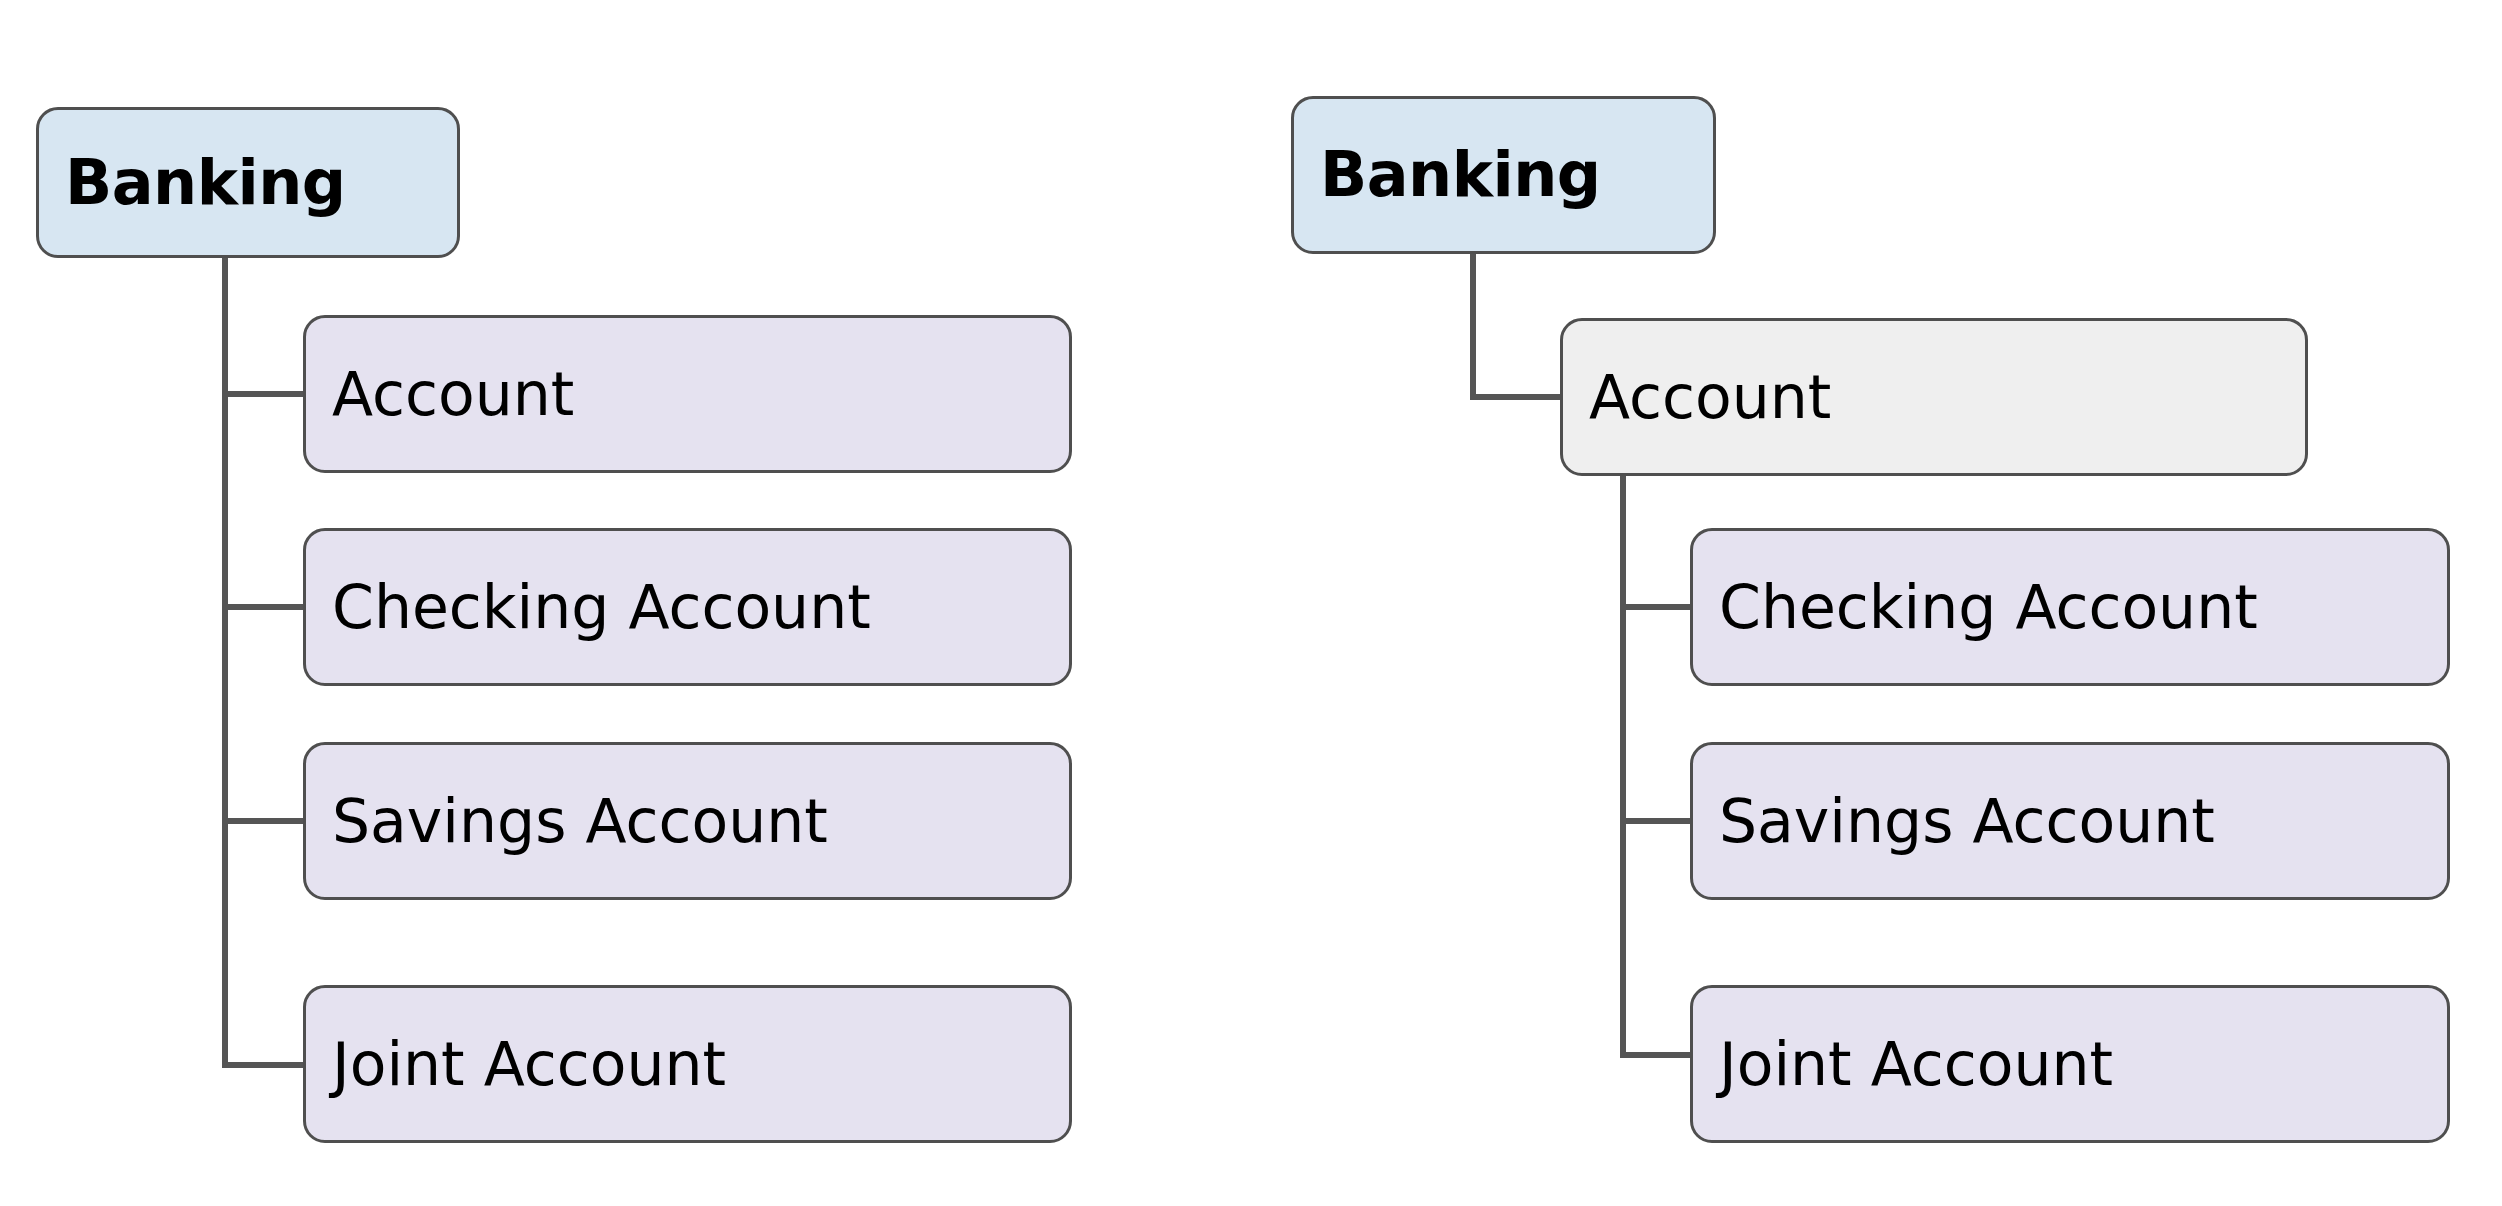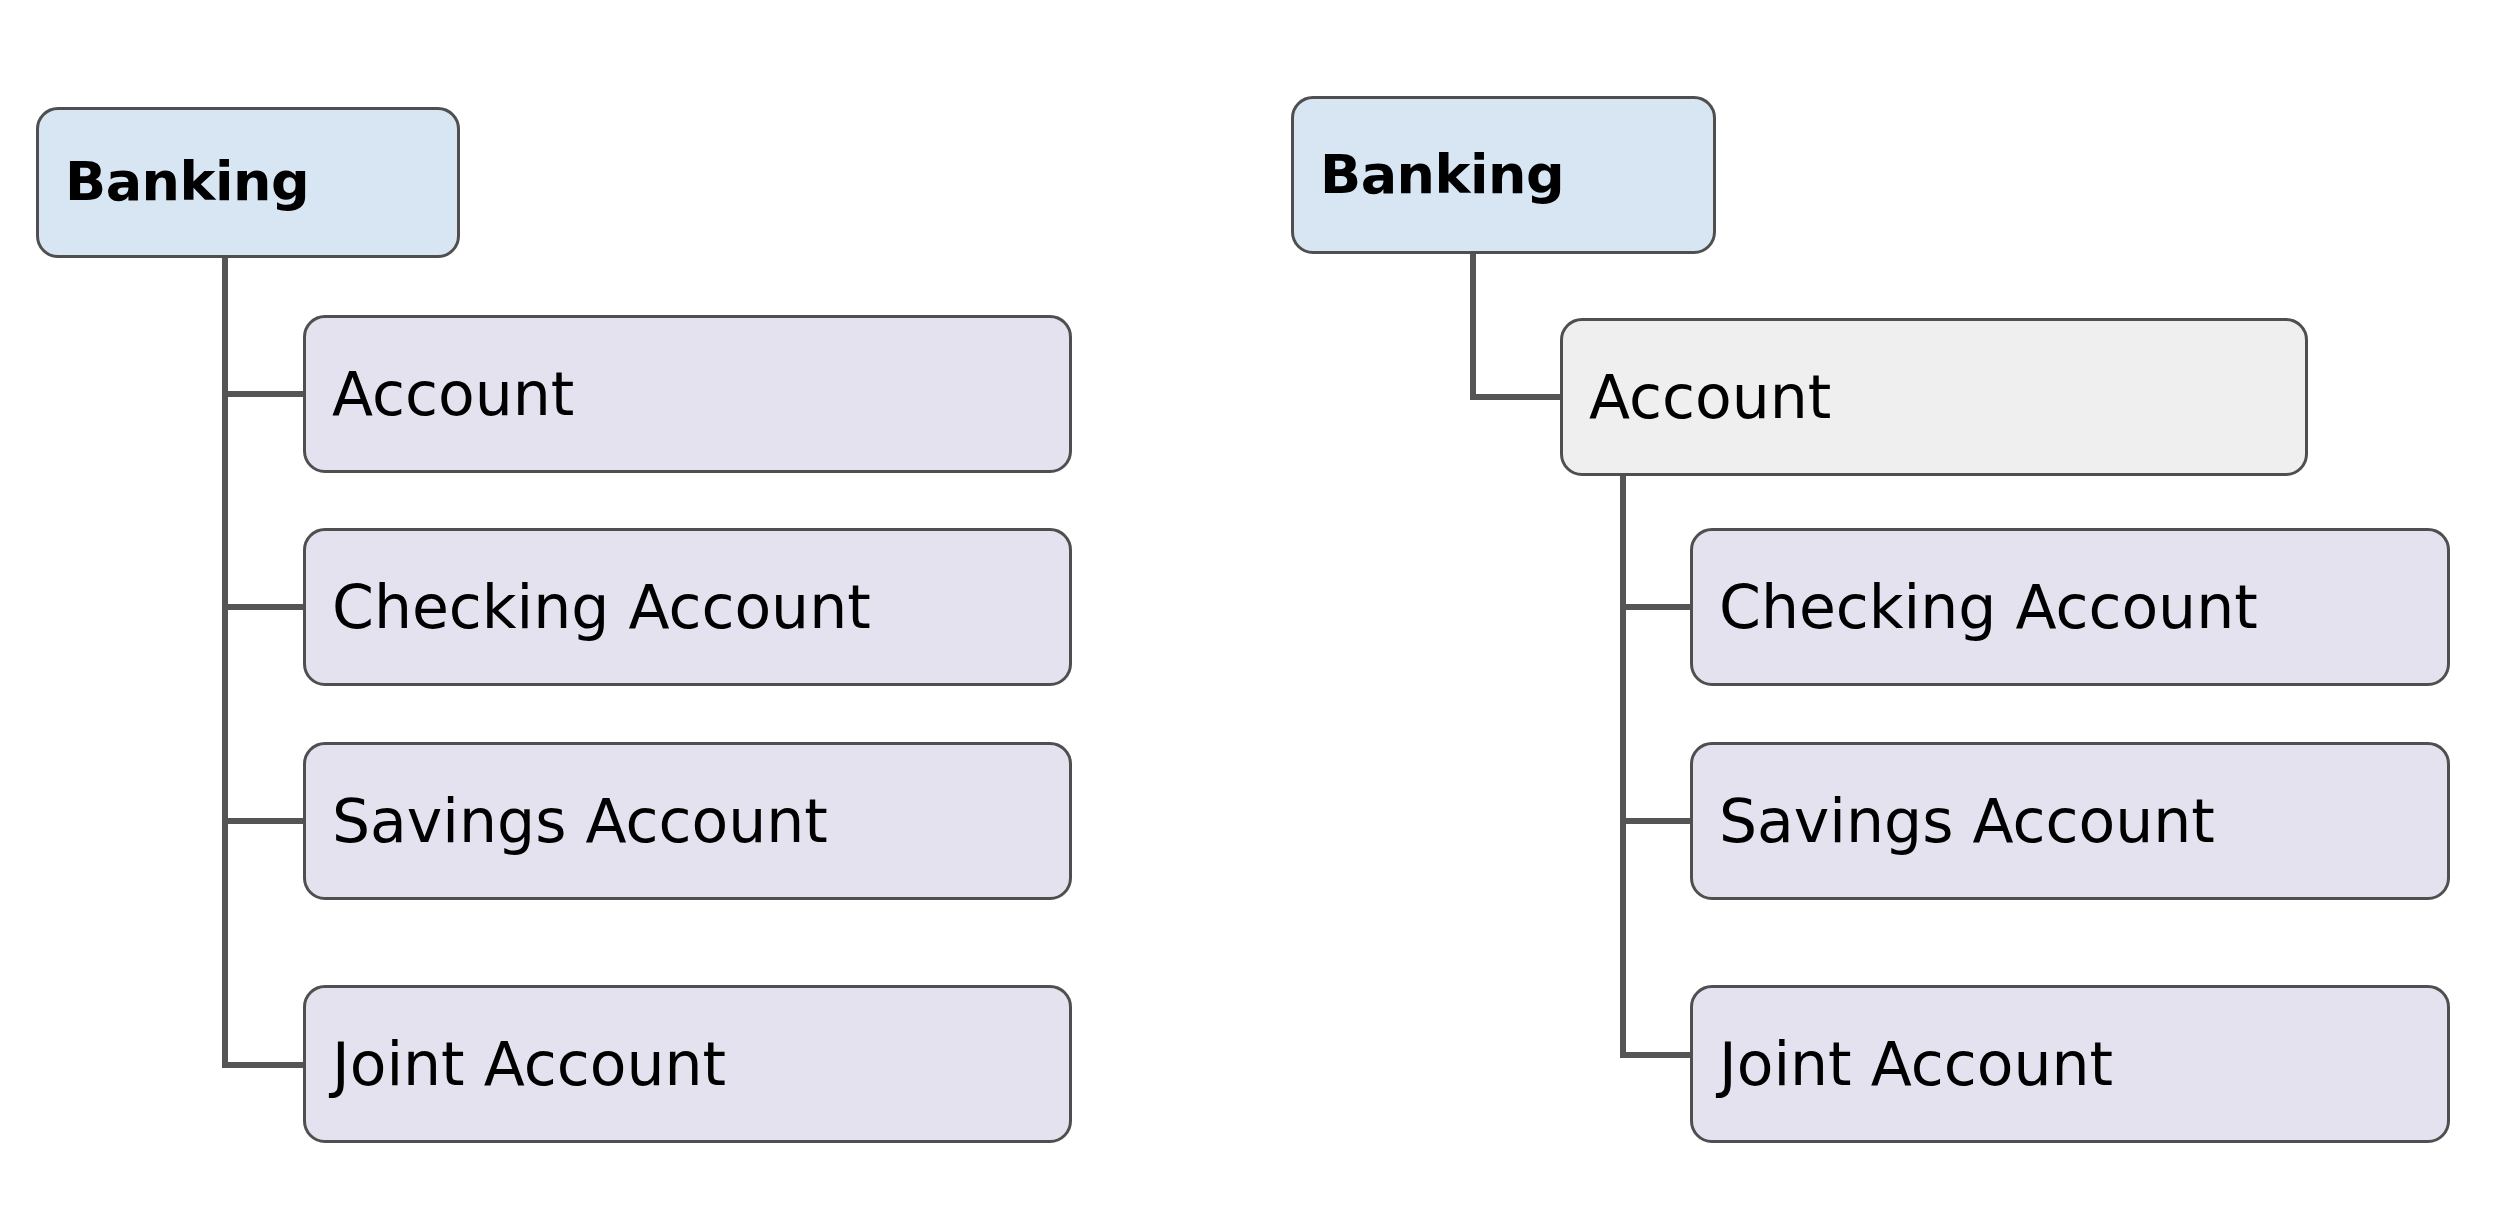--- a/index.html
+++ b/index.html
@@ -49,21 +49,21 @@
     display: block;
     line-height: 1.05;
     color: #000000;
   }
   
   .node.root {
     background: #d7e6f2;
   }
   .node.root .node-label {
     font-weight: 700;
-    font-size: 54px;
+    font-size: 62px;
     letter-spacing: -0.5px;
   }
   .node.leaf {
     background: #e5e2f0;
   }
   .node.leaf .node-label {
     font-weight: 400;
     font-size: 60px;
   }
   .node.branch {

